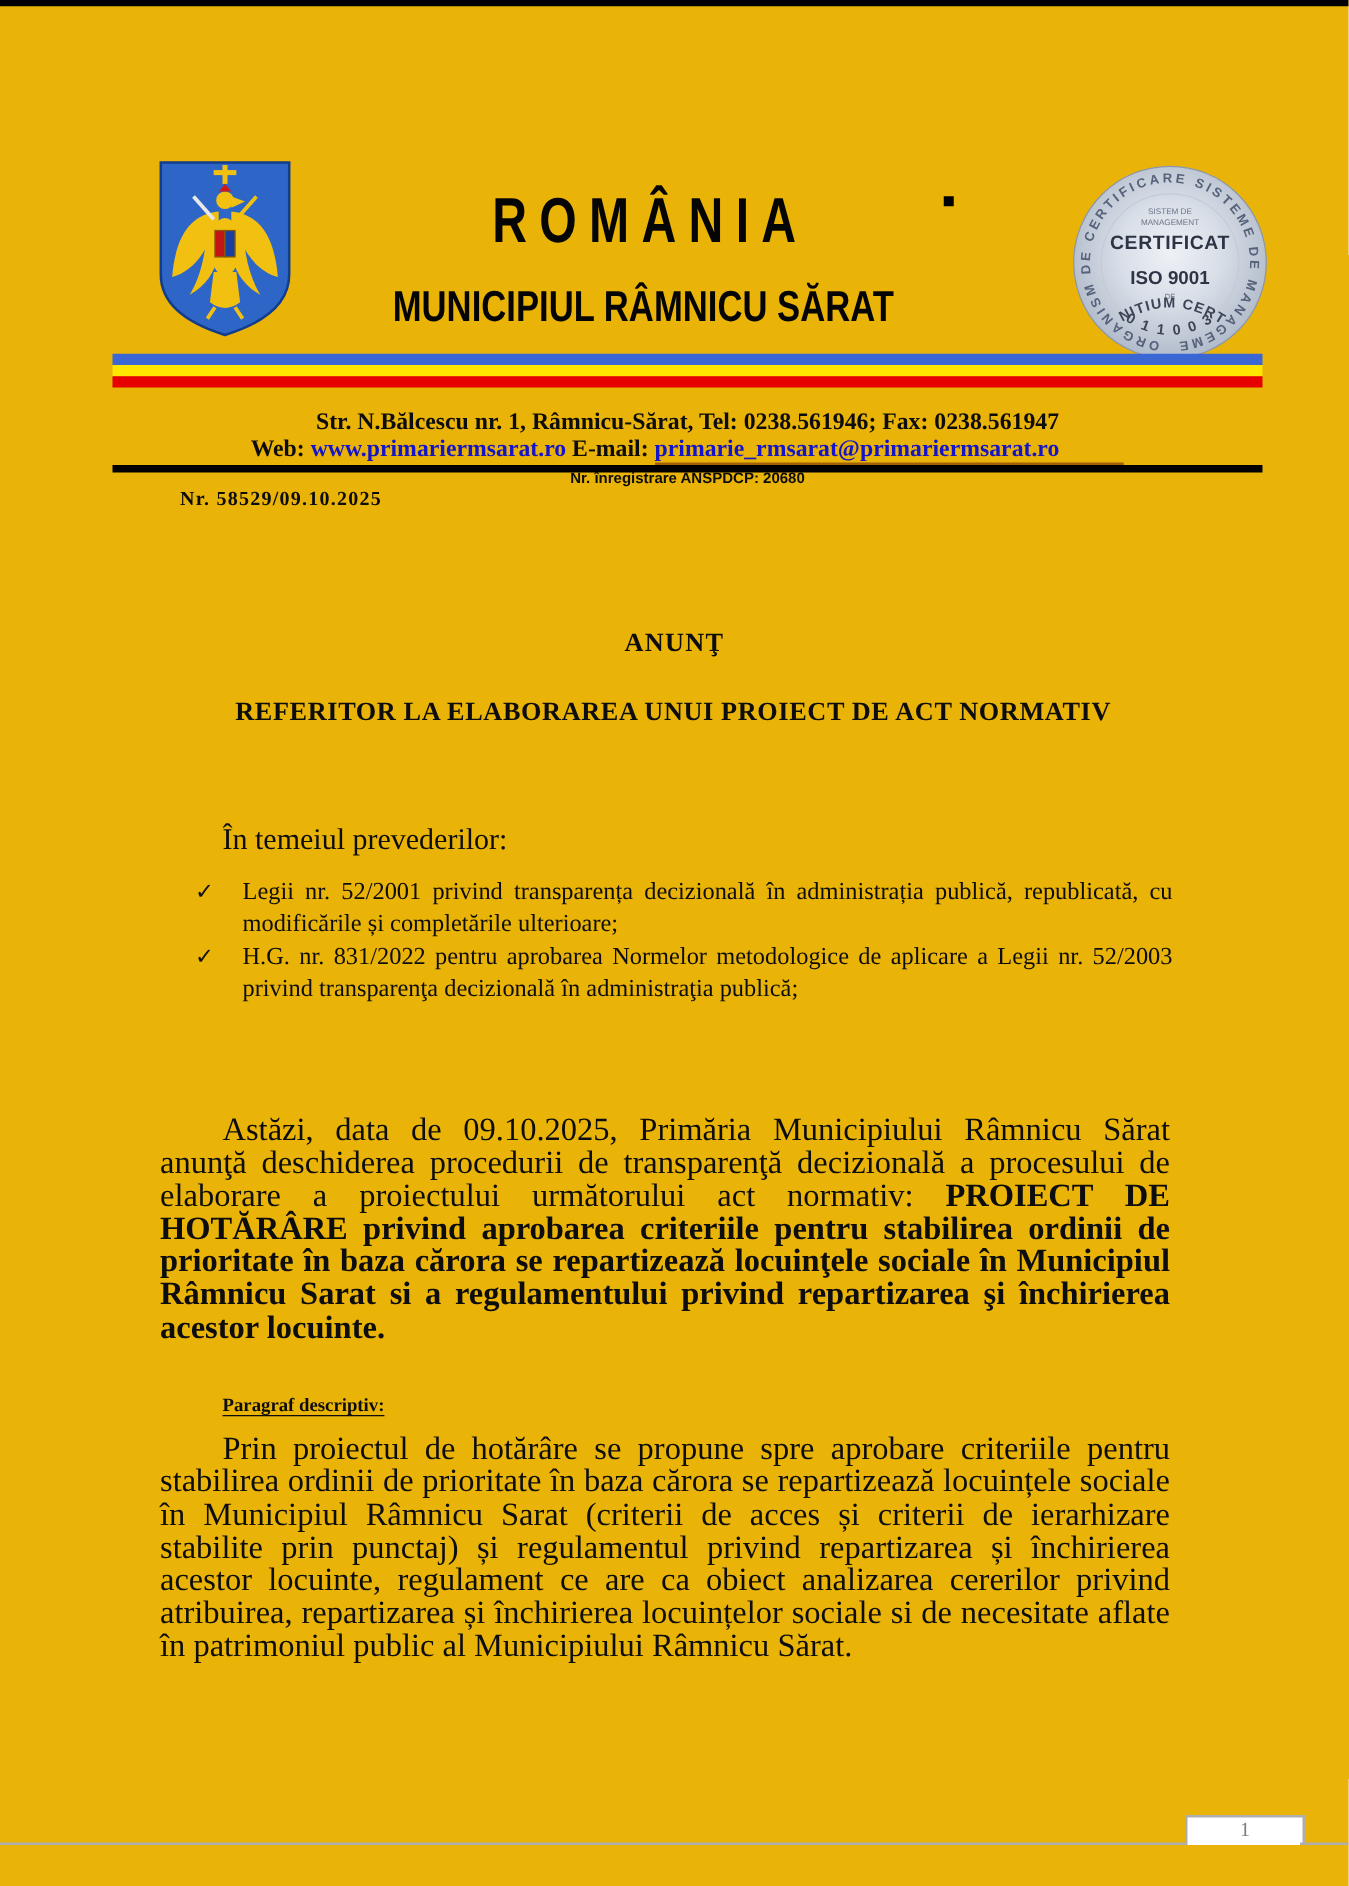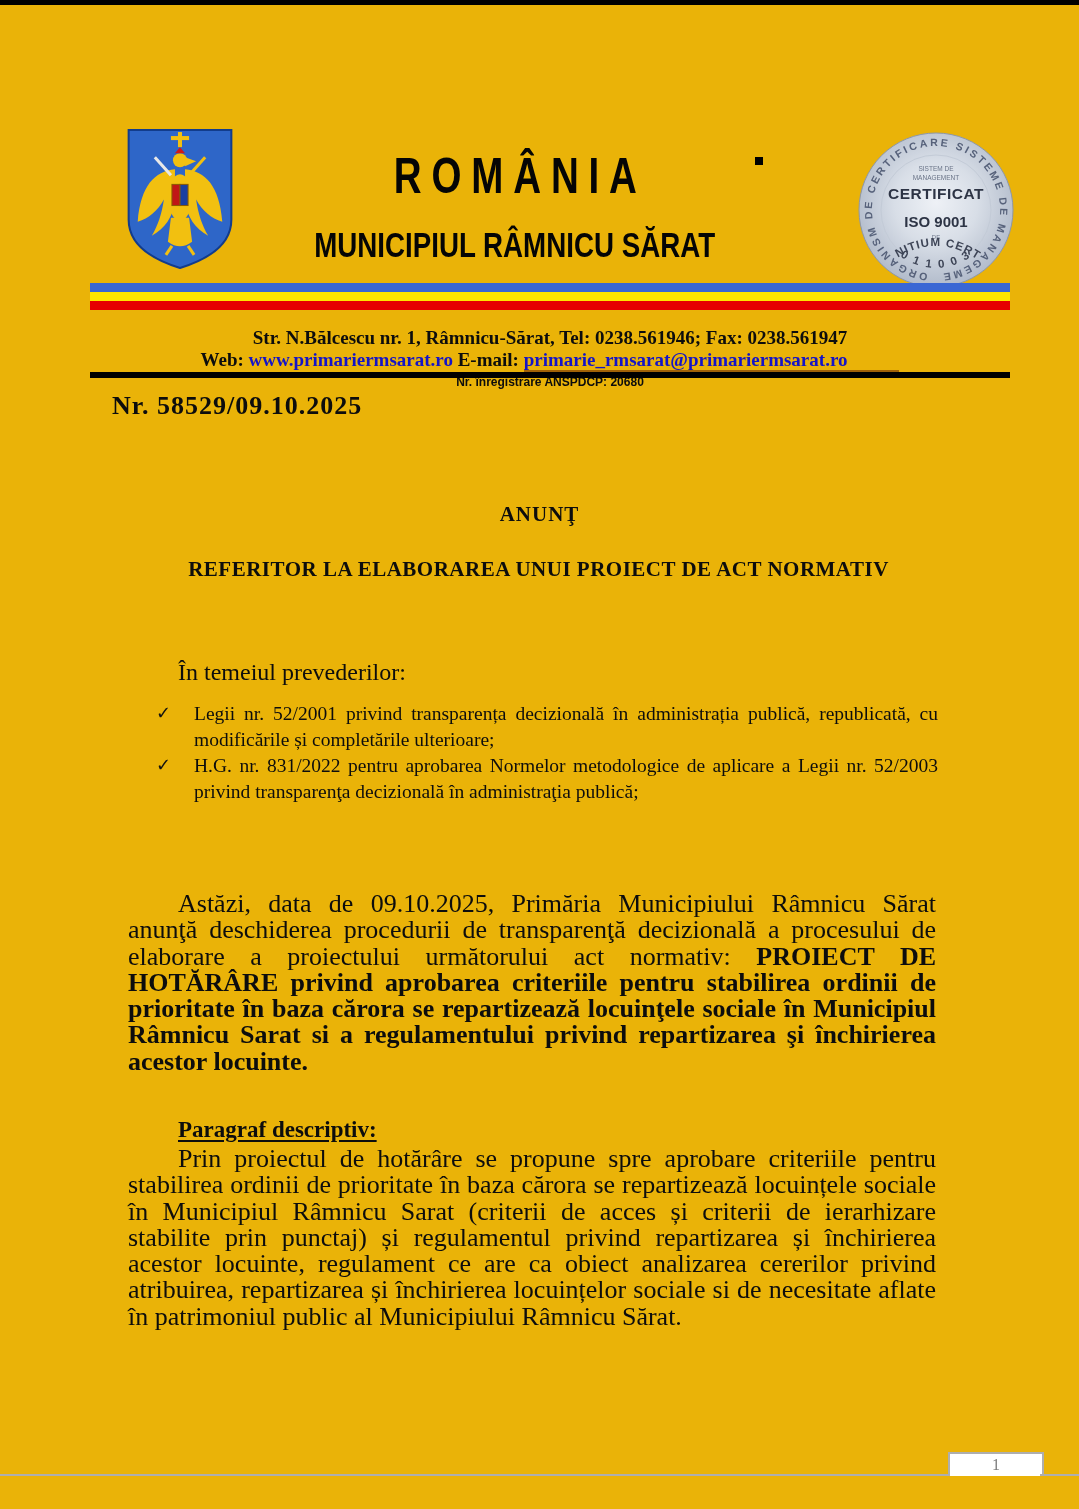--- a/index.html
+++ b/index.html
@@ -22,37 +22,37 @@
   .tricolor div{height:9px;}
 
   .addr{position:absolute;left:70px;top:311px;width:960px;text-align:center;line-height:21px;margin-top:16px;}
   .addr .l1{font-weight:700;font-size:19px;letter-spacing:0px;}
   .addr .l2{font-weight:700;font-size:19px;margin-top:1px;}
   .addr .l3{font-family:"Liberation Sans",sans-serif;font-weight:700;font-size:12px;margin-top:2px;}
   .link{color:#1414c8;text-decoration:none;}
   .email-link{color:#1414c8;text-decoration:none;border-bottom:2px solid #a16207;padding-right:52px;}
 
   .rule{position:absolute;left:90px;top:372px;width:920px;height:6px;background:#000;}
-  .doc-number{position:absolute;left:112px;top:391px;font-weight:700;font-size:26px;letter-spacing:1px;}
+  .doc-number{position:absolute;left:144px;top:391px;font-weight:700;font-size:16px;letter-spacing:1px;}
 
   
   .t-anunt{position:absolute;left:0;top:502px;width:1079px;text-align:center;
            font-weight:700;font-size:21px;letter-spacing:1px;}
   .t-ref{position:absolute;left:0;top:557px;width:1077px;text-align:center;
            font-weight:700;font-size:21px;letter-spacing:0.5px;}
   .intro{position:absolute;left:178px;top:659px;font-size:24px;}
   .legal{position:absolute;left:156px;top:701px;width:782px;}
   .legal .item{display:flex;align-items:flex-start;}
   .legal .check{width:38px;flex:0 0 38px;font-size:18px;padding-top:1px;color:#111;}
   .legal .itext{flex:1;font-size:19.5px;line-height:26px;text-align:justify;}
   .para{position:absolute;left:128px;width:808px;font-size:26px;line-height:26.3px;
         text-align:justify;text-indent:50px;}
   .p1{top:891px;}
   .p1 .bold{font-weight:700;}
-  .sect{position:absolute;left:178px;top:1117px;font-weight:700;font-size:23px;
+  .sect{position:absolute;left:178px;top:1117px;font-weight:700;font-size:15px;
         text-decoration:underline;text-underline-offset:3px;}
   .p2{top:1146px;font-family:Liberation Serif, serif;}
 
   
   .f-line{position:absolute;height:2px;background:#aeaeae;}
   .fl-left{left:0;top:1474px;width:950px;}
   .fl-right{left:1040px;top:1474px;width:39px;}
   .f-notch{position:absolute;left:948px;top:1452px;width:92px;height:22px;background:#fff;
            border-top:2px solid #aeaeae;border-left:2px solid #aeaeae;border-right:2px solid #aeaeae;
            text-align:center;font-size:16px;color:#7d7d7d;line-height:22px;}

